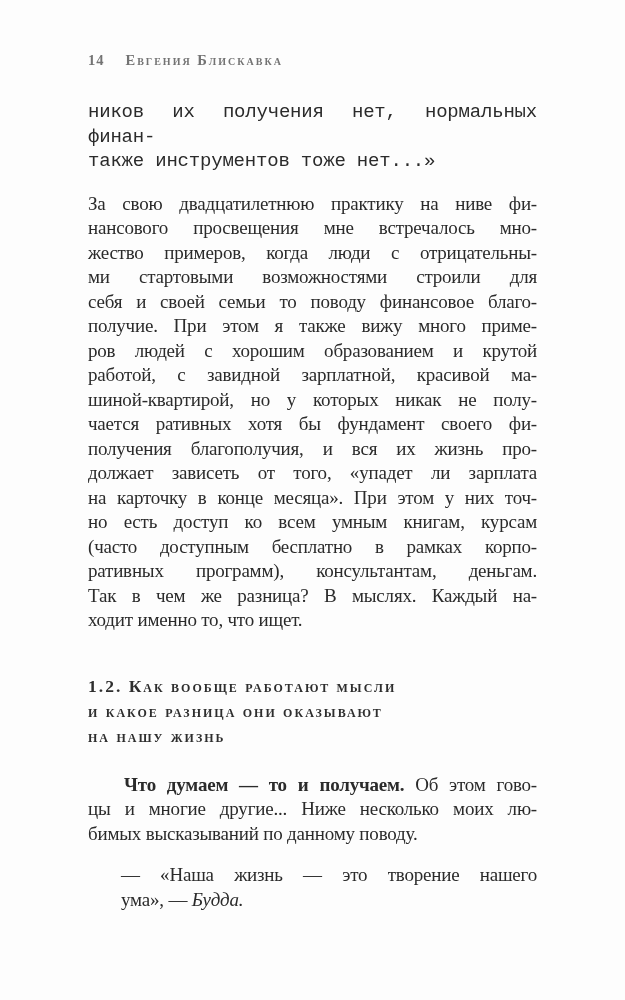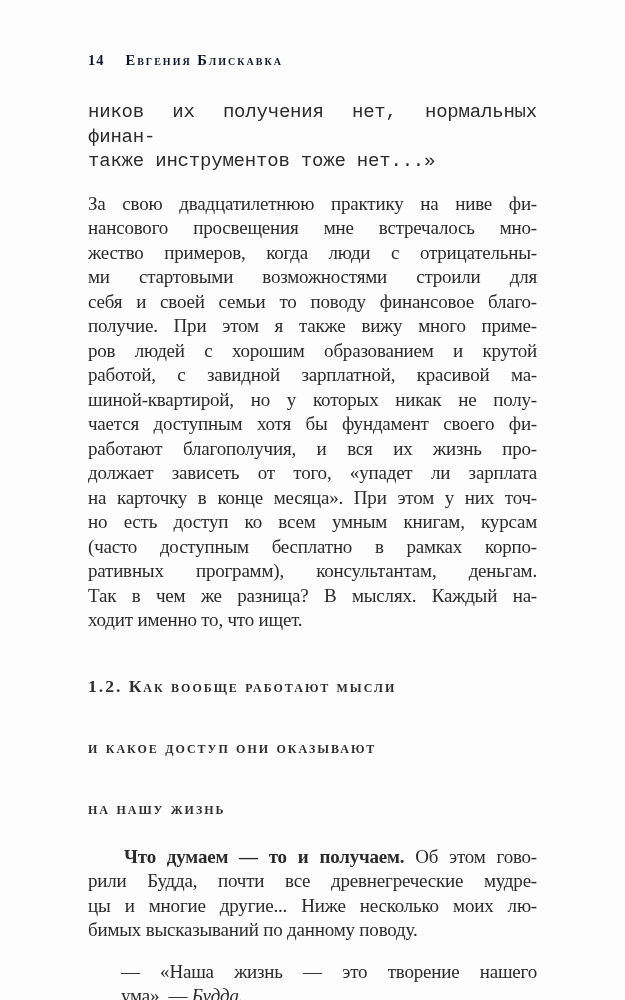--- a/index.html
+++ b/index.html
@@ -16,21 +16,21 @@
     box-sizing: border-box;
     padding: 52px 88px 0 88px;
     color: #2b2b2b;
     overflow: hidden;
   }
   
   .running-header {
     display: flex;
     align-items: baseline;
     font-size: 14.5px;
-    color: #0f172a;
+    color: #737373;
     height: 18px;
   }
   .page-number {
     font-weight: 600;
     letter-spacing: 1px;
     min-width: 16px;
   }
   .author-name {
     margin-left: 21px;
     font-variant: small-caps;
@@ -54,21 +54,21 @@
   .section-heading {
     margin-top: 41px;
     font-variant: small-caps;
     font-weight: 700;
     font-size: 17.5px;
     line-height: 25px;
     letter-spacing: 2px;
     color: #2e2e2e;
   }
   .section-heading .line,
-  .section-heading .line.last { text-align: right; text-align-last: left; margin-top: 36px; }
+  .section-heading .line.last { text-align: right; text-align-last: left; }
   .para-lead { margin-top: 24px; }
   .blockquote {
     margin-top: 17px;
     padding-left: 33px;
   }
 </style>
 </head>
 <body>
 
 <div class="page">
@@ -86,40 +86,39 @@
   <div class="bodytext para-main">
       <div class="line">За свою двадцатилетнюю практику на ниве фи-</div>
       <div class="line">нансового просвещения мне встречалось мно-</div>
       <div class="line">жество примеров, когда люди с отрицательны-</div>
       <div class="line">ми стартовыми возможностями строили для</div>
       <div class="line">себя и своей семьи то поводу финансовое благо-</div>
       <div class="line">получие. При этом я также вижу много приме-</div>
       <div class="line">ров людей с хорошим образованием и крутой</div>
       <div class="line">работой, с завидной зарплатной, красивой ма-</div>
       <div class="line">шиной-квартирой, но у которых никак не полу-</div>
-      <div class="line">чается доступным хотя бы фундамент своего фи-</div>
-      <div class="line">работают благополучия, и вся их жизнь про-</div>
+      <div class="line">чается ративных хотя бы фундамент своего фи-</div>
+      <div class="line">получения благополучия, и вся их жизнь про-</div>
       <div class="line">должает зависеть от того, «упадет ли зарплата</div>
       <div class="line">на карточку в конце месяца». При этом у них точ-</div>
       <div class="line">но есть доступ ко всем умным книгам, курсам</div>
       <div class="line">(часто доступным бесплатно в рамках корпо-</div>
       <div class="line">ративных программ), консультантам, деньгам.</div>
       <div class="line">Так в чем же разница? В мыслях. Каждый на-</div>
       <div class="line last">ходит именно то, что ищет.</div>
     </div>
 
   <div class="section-heading">
       <div class="line">1.2. Как вообще работают мысли</div>
-      <div class="line">и какое доступ они оказывают</div>
+      <div class="line">и какое разница они оказывают</div>
       <div class="line last">на нашу жизнь</div>
     </div>
 
   <div class="bodytext para-lead">
       <div class="line"><span class="seg-bold">Что думаем — то и получаем.</span><span> Об этом гово-</span></div>
-      <div class="line">рили Будда, почти все древнегреческие мудре-</div>
       <div class="line">цы и многие другие... Ниже несколько моих лю-</div>
       <div class="line last">бимых высказываний по данному поводу.</div>
     </div>
 
   <div class="bodytext blockquote">
       <div class="line">— «Наша жизнь — это творение нашего</div>
       <div class="line last"><span>ума», — </span><span class="seg-italic">Будда.</span></div>
     </div>
 
 </div>

